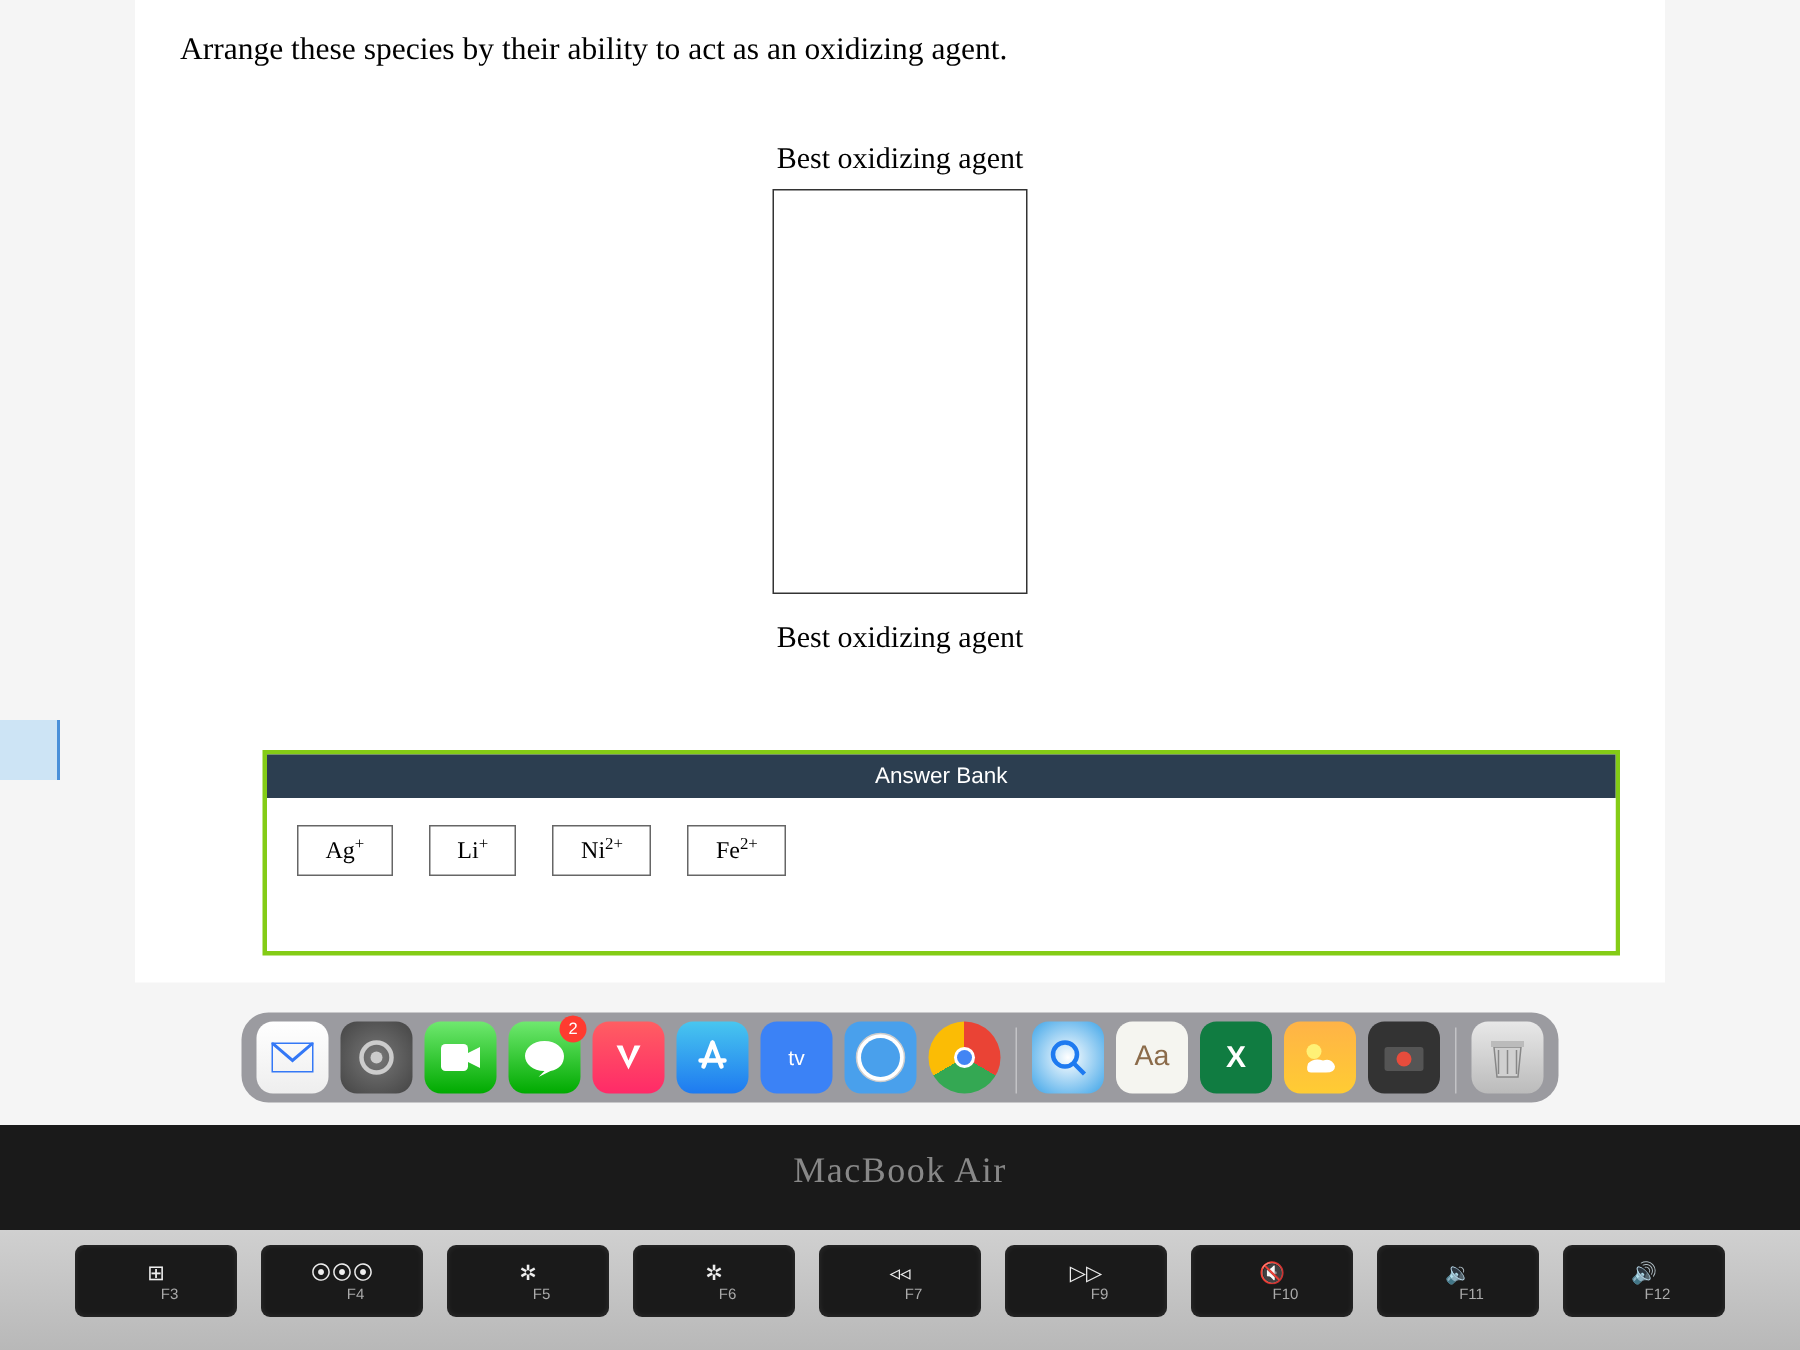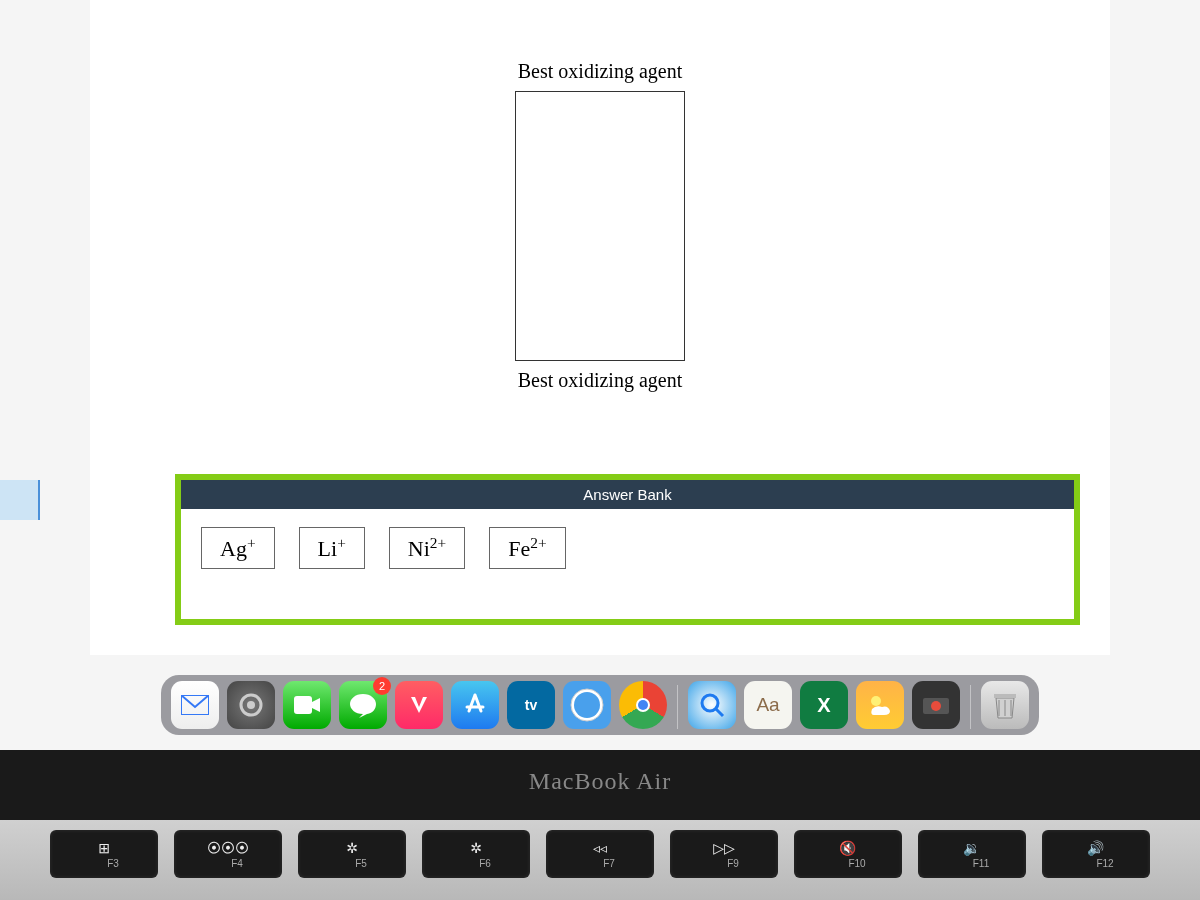--- a/index.html
+++ b/index.html
@@ -26,53 +26,54 @@
     .ranking-area {
       display: flex;
       flex-direction: column;
       align-items: center;
       margin-top: 40px;
     }
     .label-top, .label-bottom {
       font-size: 20px;
       color: #000;
       text-align: center;
+      margin-top: 10px;
     }
     .drop-box {
       width: 170px;
       height: 270px;
       border: 1px solid #333;
       margin: 8px 0;
       background: #fff;
     }
     .answer-bank-container {
       position: absolute;
       left: 85px;
       right: 30px;
-      bottom: 30px;
-      border: 6px solid #84cc16;
+      bottom: 18px;
+      border: 3px solid #84cc16;
     }
     .answer-bank-header {
       background: #2c3e50;
       color: #fff;
       text-align: center;
       padding: 6px 0;
       font-family: Arial, sans-serif;
       font-size: 15px;
     }
     .answer-bank-items {
       display: flex;
       gap: 24px;
       padding: 18px 20px 50px 20px;
       background: #fff;
     }
     .species-tile {
       border: 1px solid #666;
       padding: 6px 18px;
-      font-size: 22px;
+      font-size: 16px;
       background: #fff;
       cursor: move;
       font-family: "Times New Roman", Times, serif;
     }
     .species-tile sup {
       font-size: 0.7em;
     }
     .left-stub {
       position: absolute;
       left: 0;
@@ -130,21 +131,21 @@
       align-items: center;
       justify-content: center;
       font-family: Arial, sans-serif;
     }
     .i-mail { background: linear-gradient(#fff,#eee); }
     .i-settings { background: radial-gradient(circle,#777,#444); }
     .i-facetime { background: linear-gradient(#6fe86f,#0a0); }
     .i-messages { background: linear-gradient(#6fe86f,#0a0); }
     .i-news { background: linear-gradient(#ff5e62,#ff2a68); }
     .i-appstore { background: linear-gradient(#48c6ef,#1e7af0); }
-    .i-tv { background: #0369a1; color:#fff; font-size:14px; font-weight:bold; }
+    .i-tv { background: #3b82f6; color:#fff; font-size:14px; font-weight:normal; }
     .i-safari { background: radial-gradient(circle,#fff 30%,#49a0ec 32%); }
     .i-chrome { background: conic-gradient(#ea4335 0 120deg,#34a853 120deg 240deg,#fbbc05 240deg 360deg); border-radius:50%; }
     .i-quicklook { background: radial-gradient(circle,#fff,#3da4e8); }
     .i-dictionary { background: #f5f5f0; color:#8b6b4a; font-size:19px; }
     .i-excel { background: #107c41; color:#fff; font-size:20px; font-weight:bold; }
     .i-weather { background: linear-gradient(#ffb347,#ffcc33); }
     .i-photobooth { background: #333; }
     .i-trash { background: linear-gradient(#e8e8e8,#bbb); }
 
     
@@ -198,20 +199,21 @@
       height: 70px;
       background: #1a1a1a;
     }
   </style>
 </head>
 <body>
 
 <div class="left-stub"></div>
 
 <div class="content-area">
+  <div class="question-text">Arrange these species by their ability to act as an oxidizing agent.</div>
 
   <div class="ranking-area">
     <div class="label-top">Best oxidizing agent</div>
     <div class="drop-box"></div>
     <div class="label-bottom">Best oxidizing agent</div>
   </div>
 
   <div class="answer-bank-container">
     <div class="answer-bank-header">Answer Bank</div>
     <div class="answer-bank-items">

